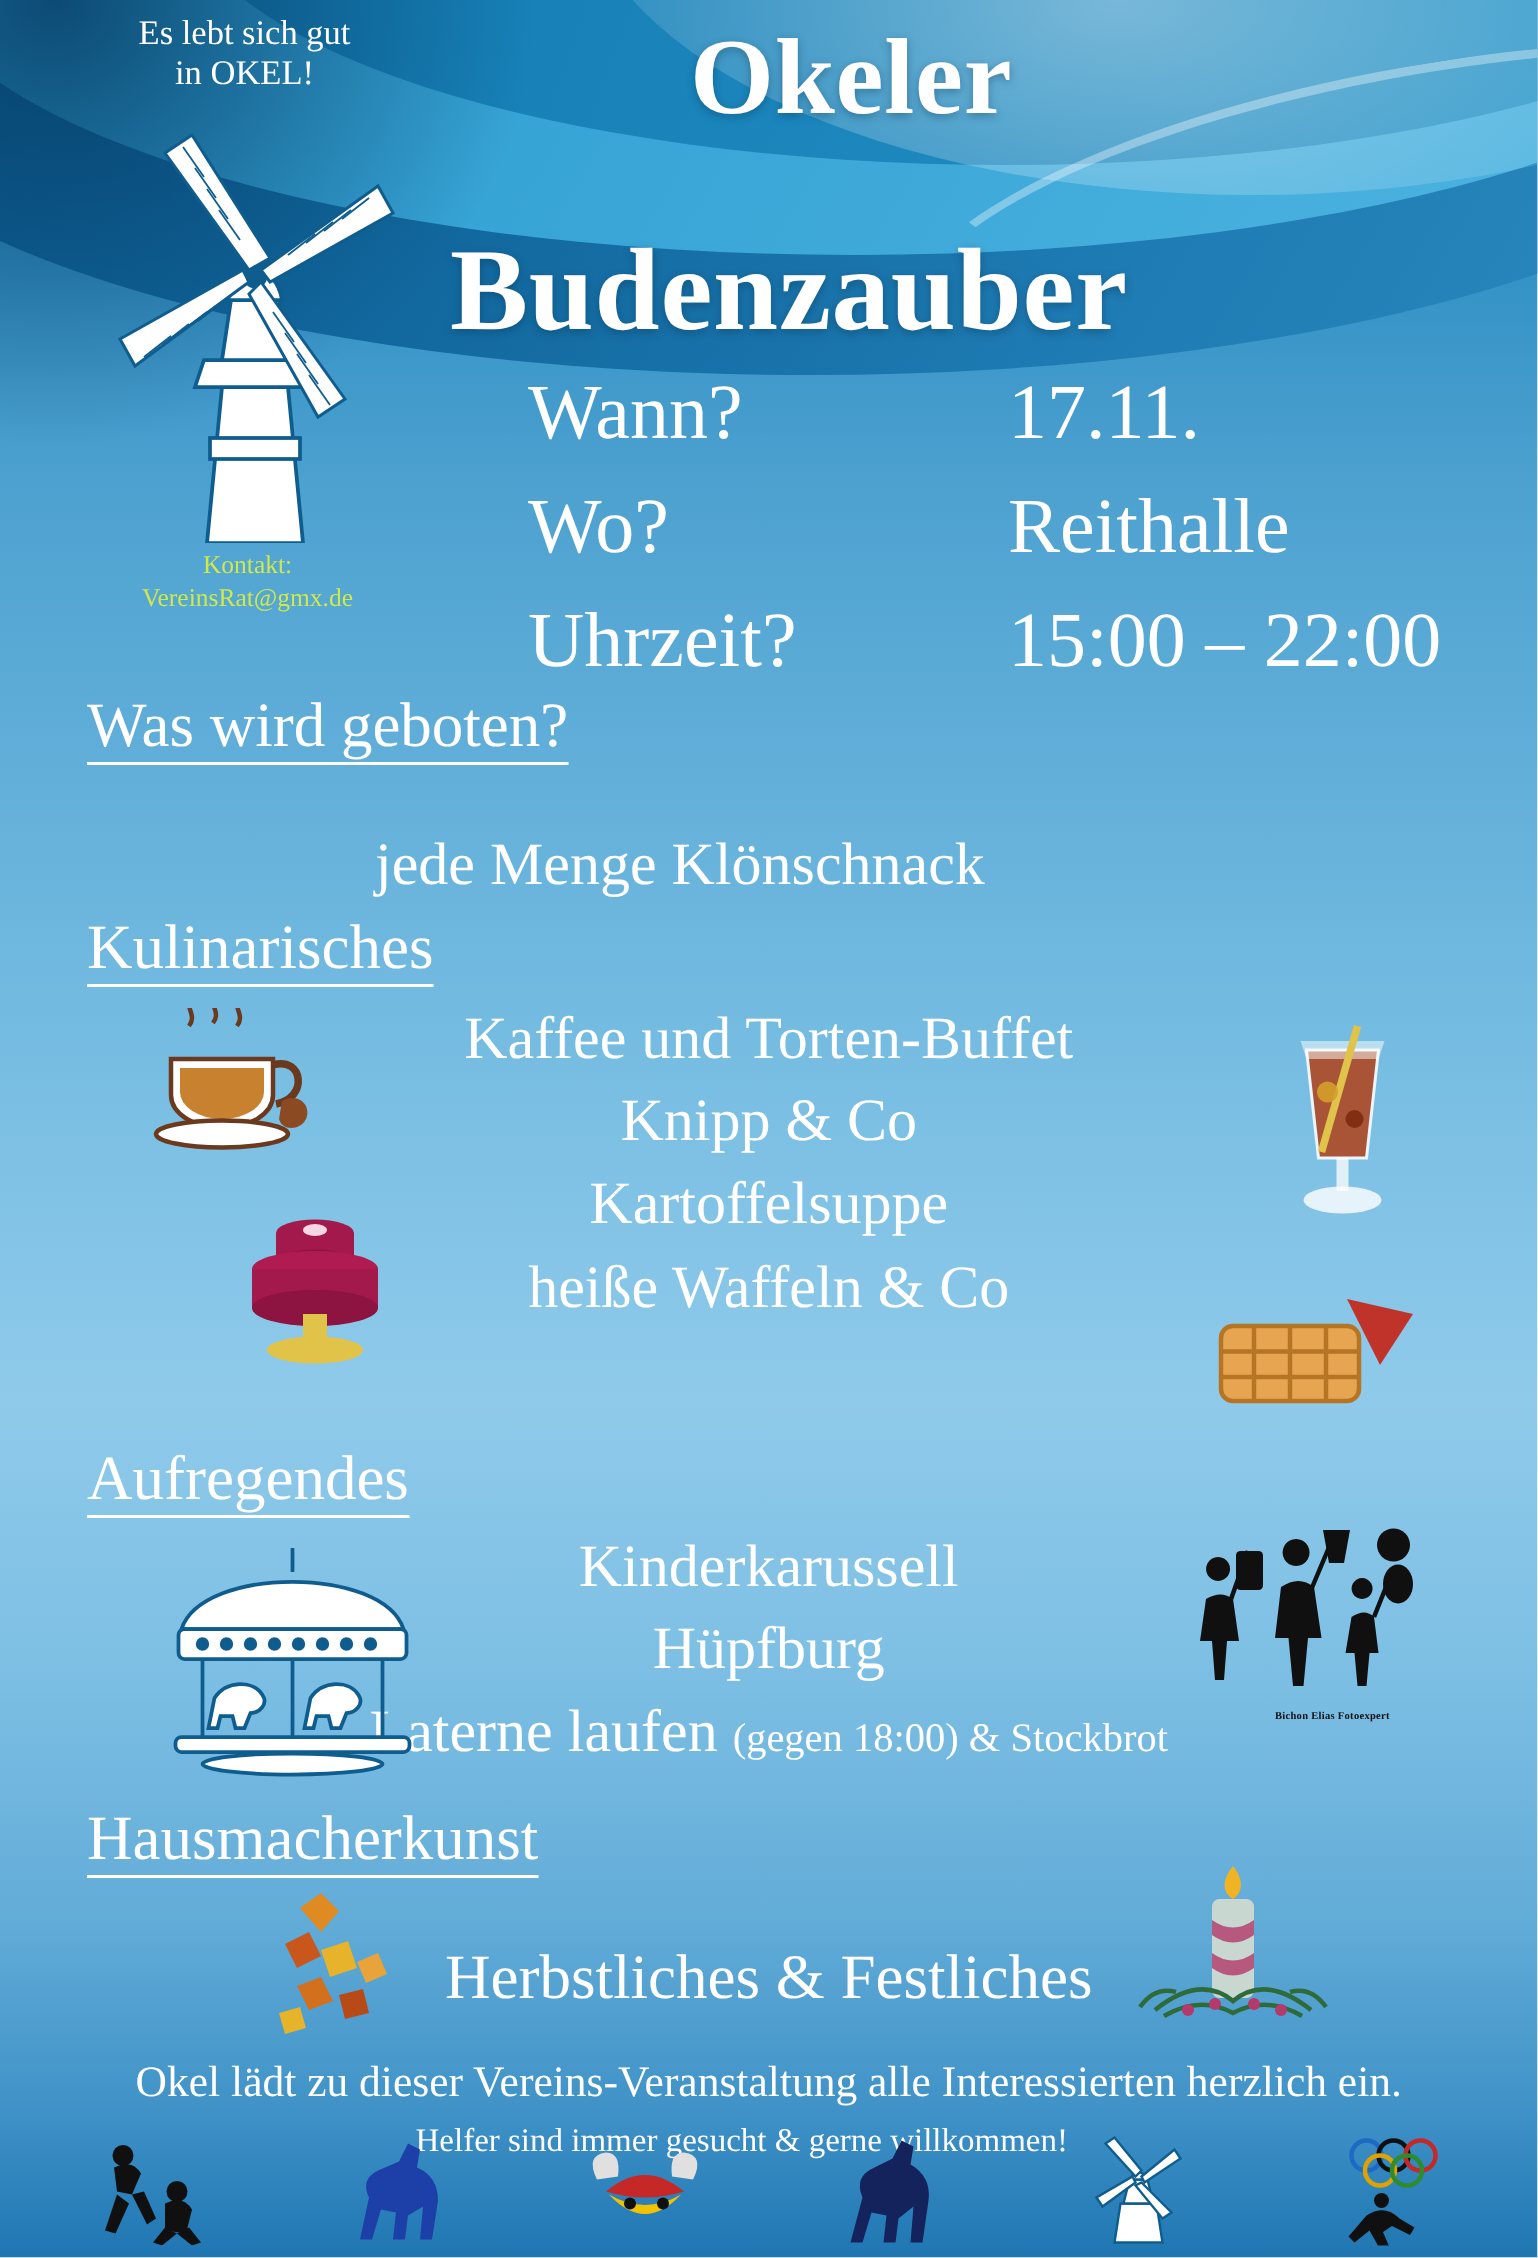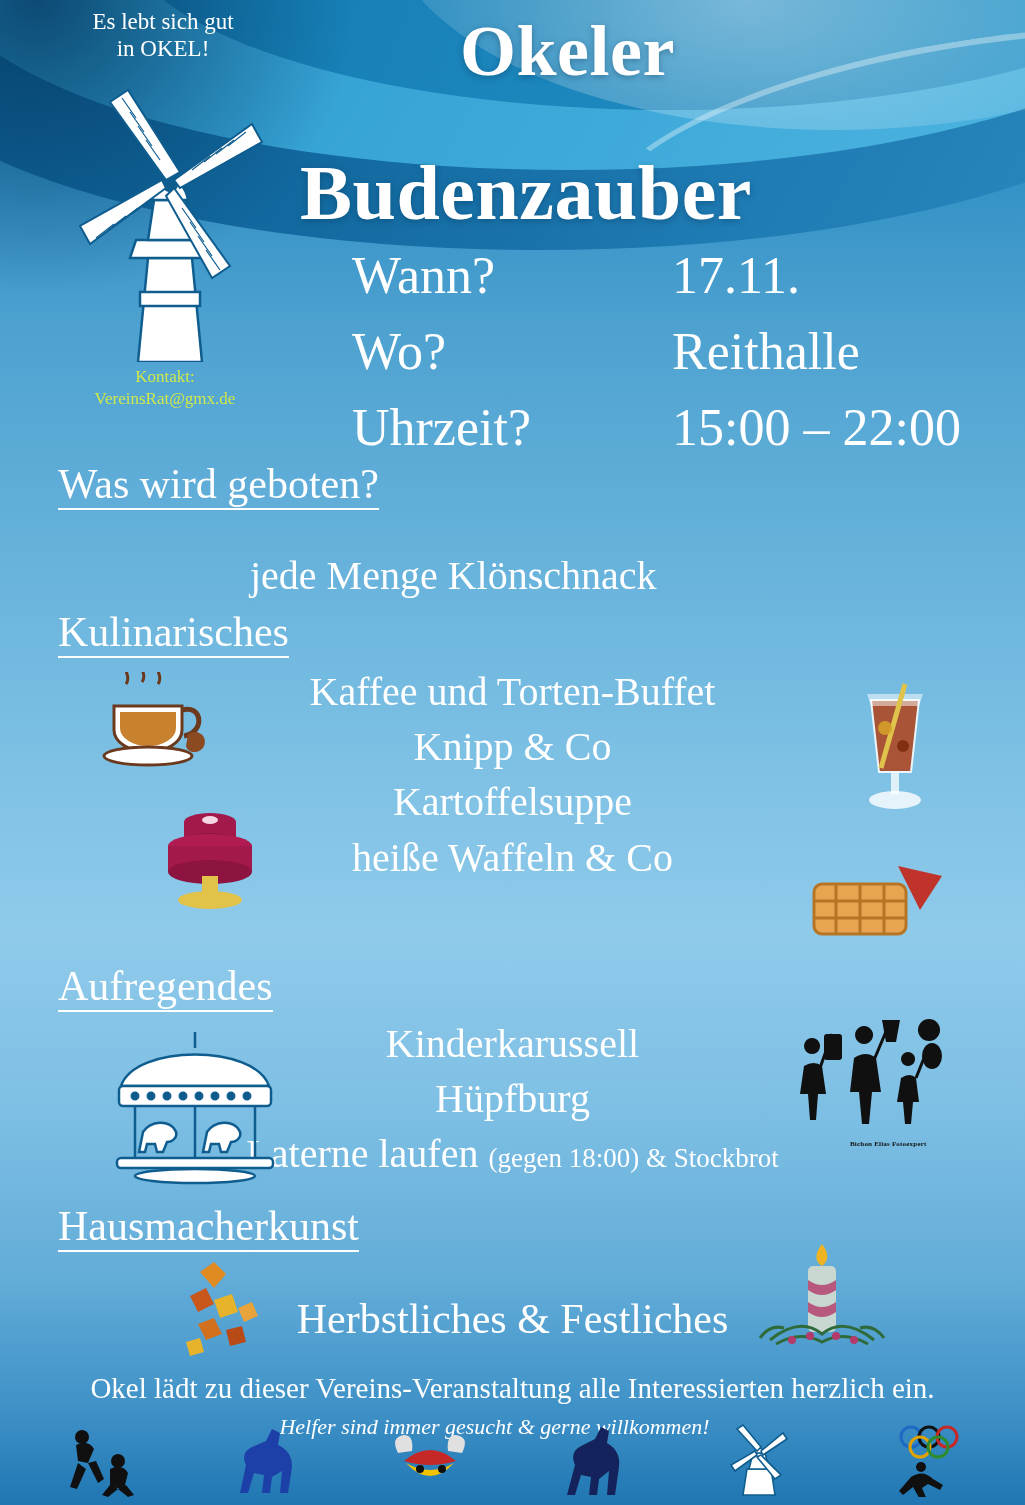--- a/index.html
+++ b/index.html
@@ -173,21 +173,20 @@
     position: absolute;
     top: 1372px; left: 0; width: 1025px;
     text-align: center;
     font-size: 29px;
   }
   .footer2 {
     position: absolute;
     top: 1414px; left: 0; width: 989px;
     text-align: center;
     font-size: 22px;
-    font-style: italic;
   }
 
   
   .art { position: absolute; }
   #art-coffee { top: 672px; left: 96px; width: 120px; height: 95px; }
   #art-cake   { top: 806px; left: 150px; width: 120px; height: 110px; }
   #art-punsch { top: 676px; left: 845px; width: 100px; height: 150px; }
   #art-waffle { top: 858px; left: 800px; width: 150px; height: 90px; }
   #art-carousel { top: 1028px; left: 105px; width: 180px; height: 160px; }
   #art-lantern  { top: 1004px; left: 790px; width: 165px; height: 150px; font-weight: bold; }

